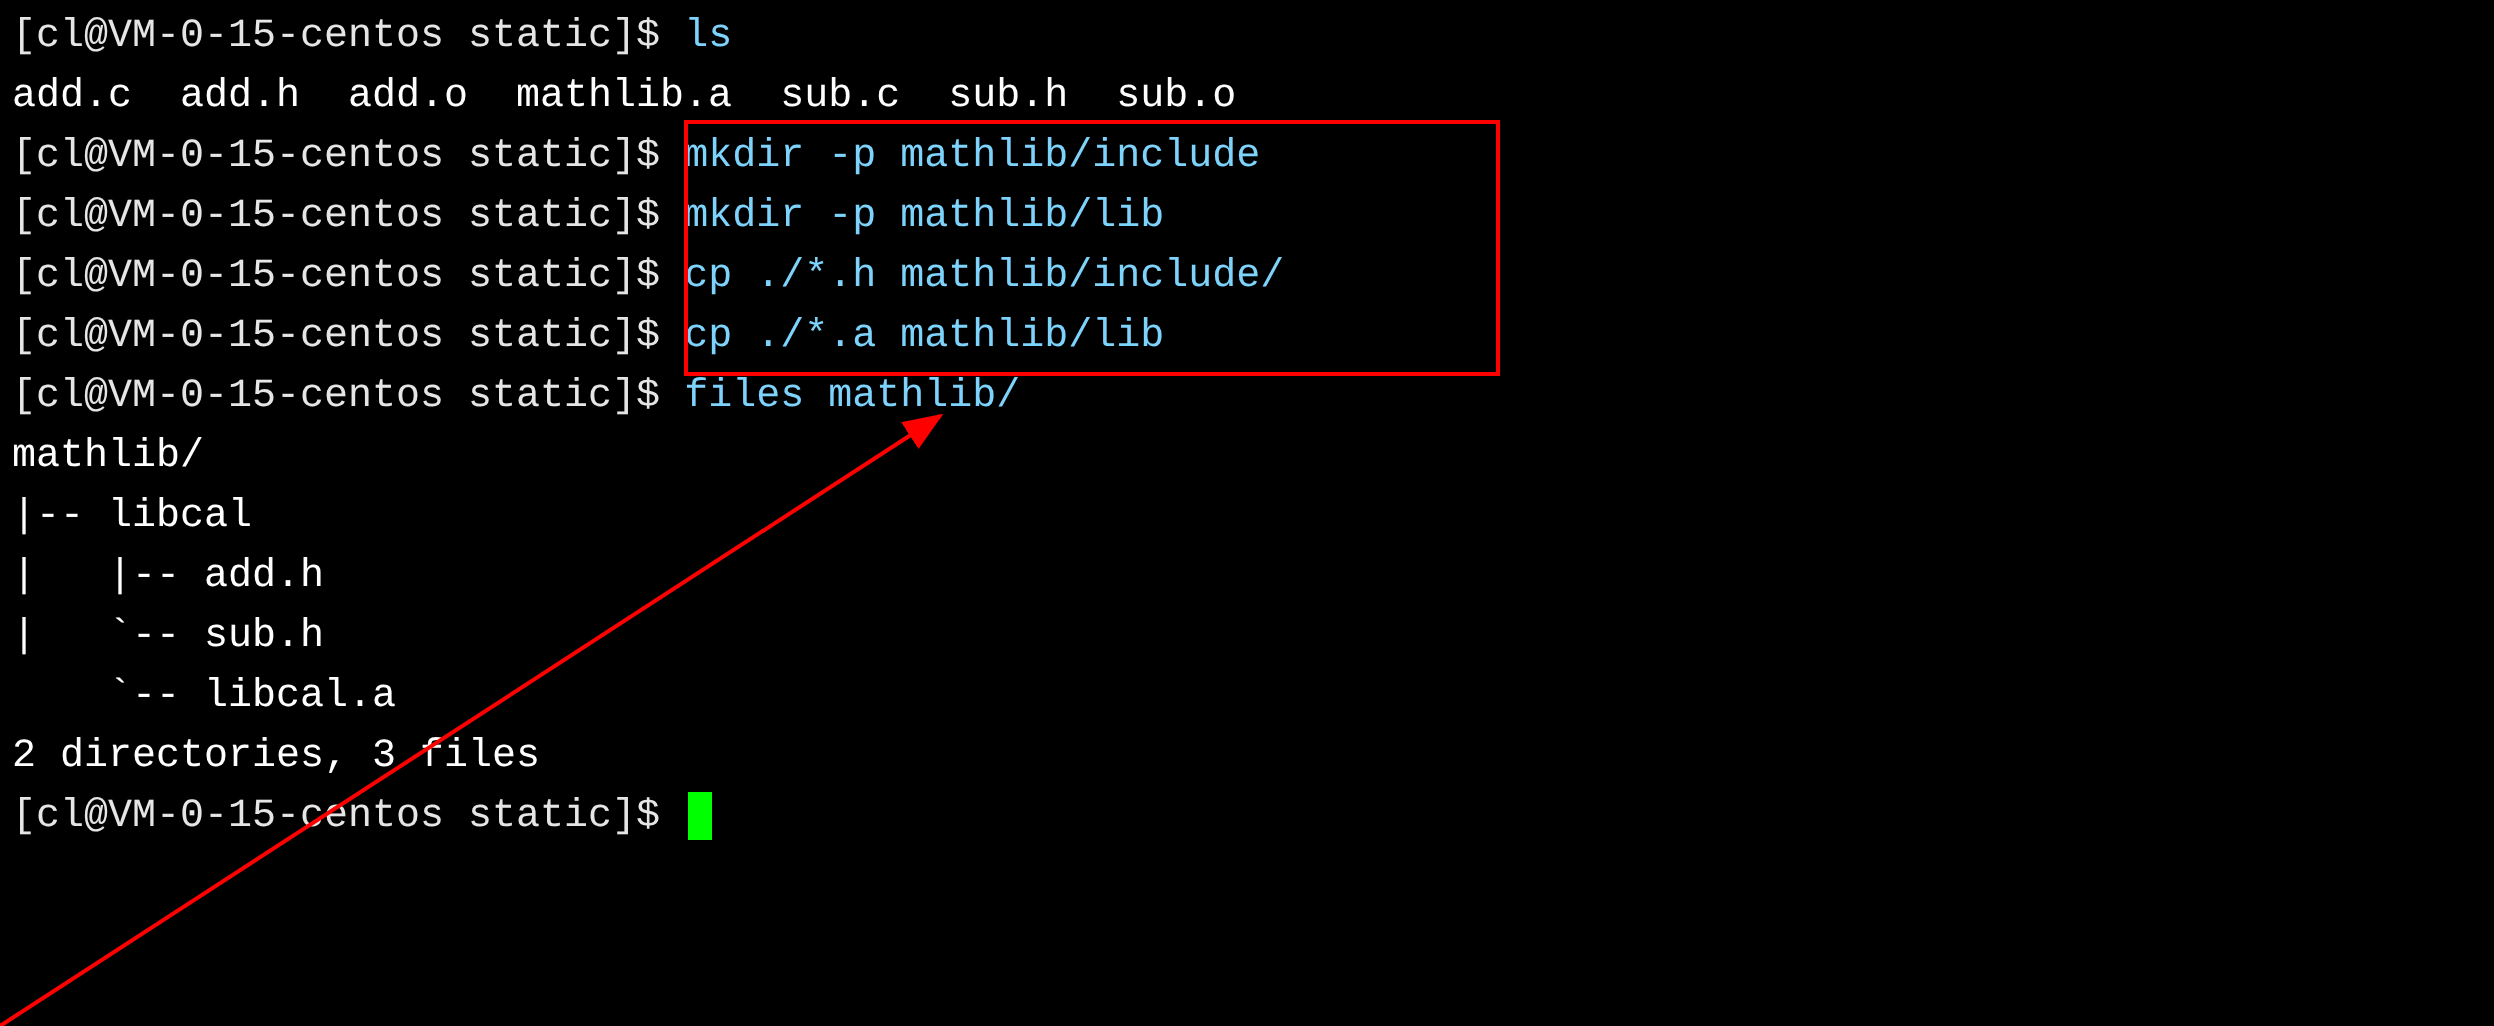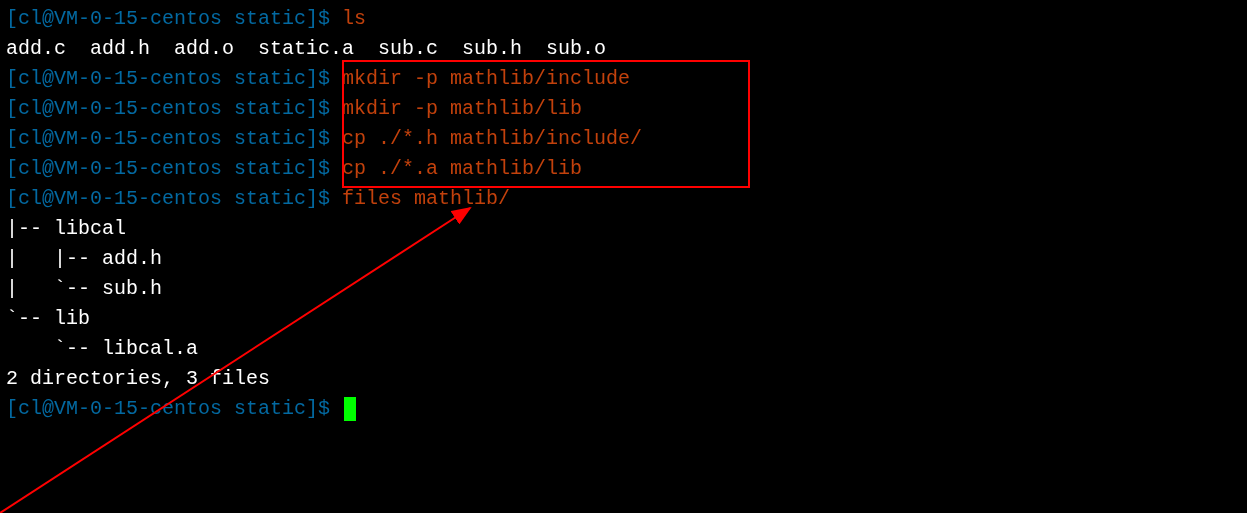--- a/index.html
+++ b/index.html
@@ -17,24 +17,24 @@
       width: 1247px;
       height: 513px;
       padding: 4px 6px;
       overflow: hidden;
     }
     .line {
       white-space: pre;
       position: relative;
     }
     .prompt {
-      color: #0369a1;
+      color: #e5e5e5;
     }
     .cmd {
-      color: #c2410c;
+      color: #7dd3fc;
     }
     .cursor {
       display: inline-block;
       width: 12px;
       height: 24px;
       background: #0f0;
       vertical-align: middle;
       margin-left: 2px;
     }
     .highlight-box {
@@ -51,30 +51,30 @@
       height: 513px;
       pointer-events: none;
       z-index: 9;
     }
   </style>
 </head>
 <body>
 
 <div id="terminal-output">
     <div class="line"><span class="prompt">[cl@VM-0-15-centos static]$ </span><span class="cmd">ls</span></div>
-    <div class="line"><span>add.c  add.h  add.o  static.a  sub.c  sub.h  sub.o</span></div>
+    <div class="line"><span>add.c  add.h  add.o  mathlib.a  sub.c  sub.h  sub.o</span></div>
     <div class="line"><span class="prompt">[cl@VM-0-15-centos static]$ </span><span class="cmd">mkdir -p mathlib/include</span></div>
     <div class="line"><span class="prompt">[cl@VM-0-15-centos static]$ </span><span class="cmd">mkdir -p mathlib/lib</span></div>
     <div class="line"><span class="prompt">[cl@VM-0-15-centos static]$ </span><span class="cmd">cp ./*.h mathlib/include/</span></div>
     <div class="line"><span class="prompt">[cl@VM-0-15-centos static]$ </span><span class="cmd">cp ./*.a mathlib/lib</span></div>
     <div class="line"><span class="prompt">[cl@VM-0-15-centos static]$ </span><span class="cmd">files mathlib/</span></div>
+    <div class="line"><span>mathlib/</span></div>
     <div class="line"><span>|-- libcal</span></div>
     <div class="line"><span>|   |-- add.h</span></div>
     <div class="line"><span>|   `-- sub.h</span></div>
-    <div class="line"><span>`-- lib</span></div>
     <div class="line"><span>    `-- libcal.a</span></div>
     <div class="line"><span></span></div>
     <div class="line"><span>2 directories, 3 files</span></div>
     <div class="line"><span class="prompt">[cl@VM-0-15-centos static]$ </span><span class="cursor"></span></div>
   </div>
 
 <div id="highlight" class="highlight-box" style="top: 60px; left: 342px; width: 408px; height: 128px;"></div>
 
 <svg class="arrow-svg">
   <defs>

